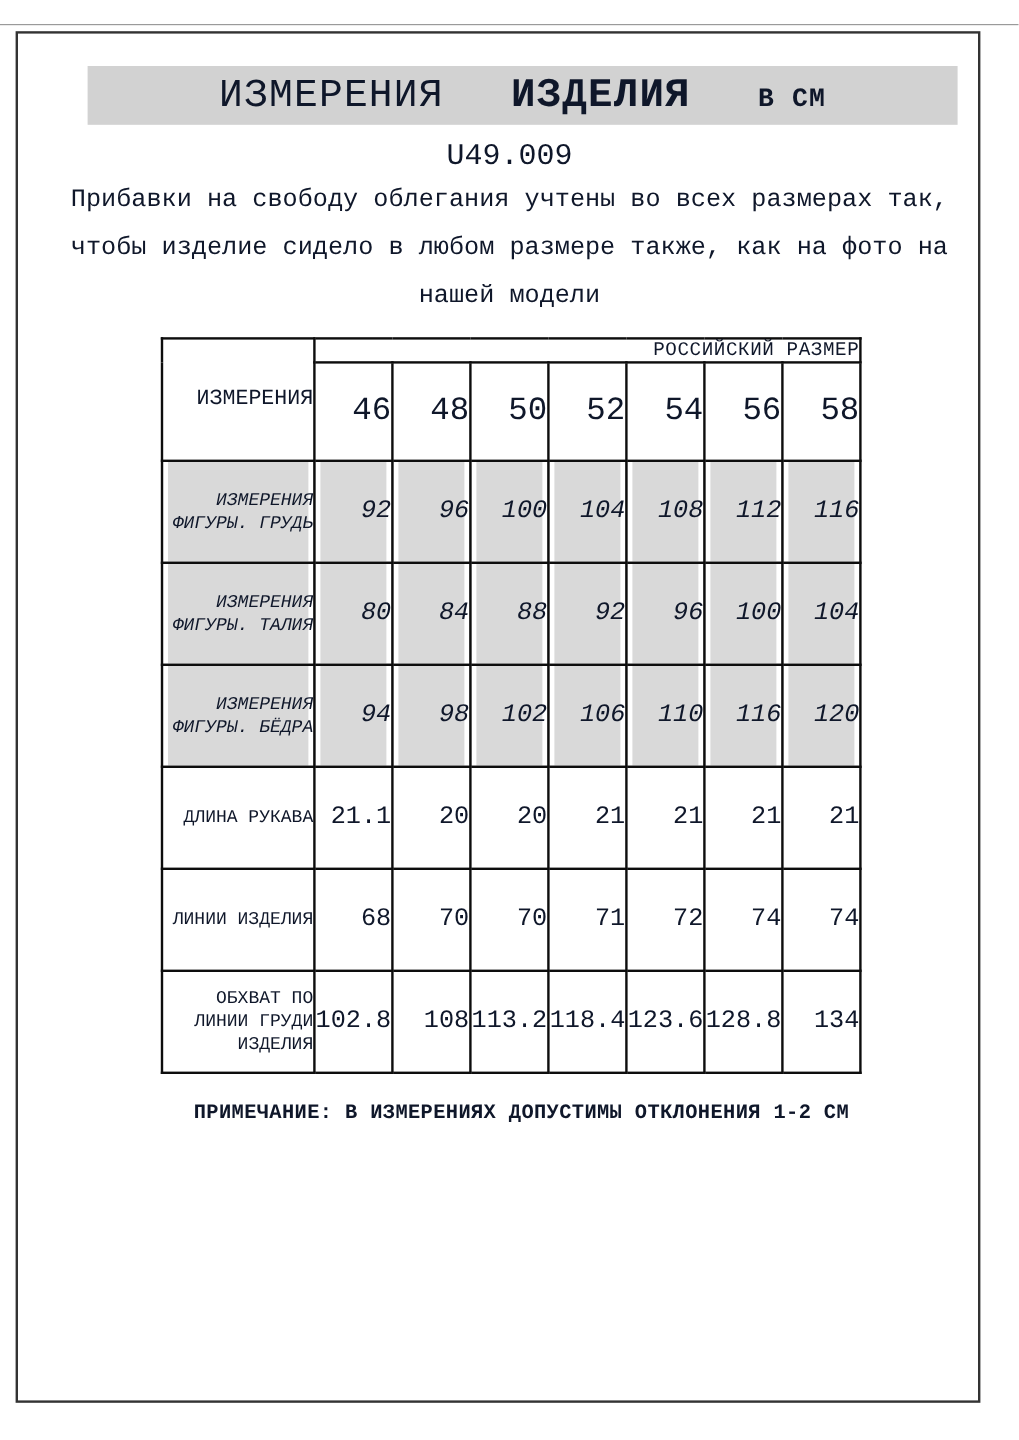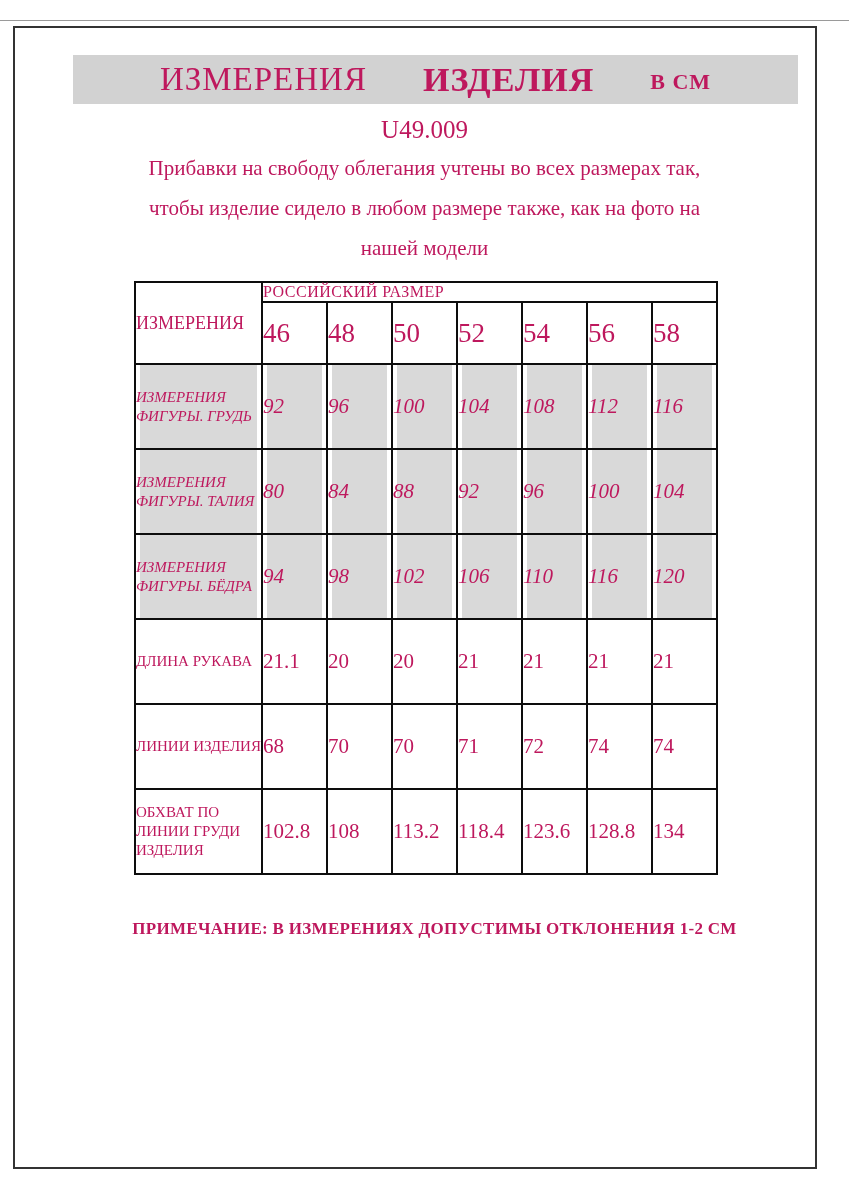--- a/index.html
+++ b/index.html
@@ -2,22 +2,22 @@
 <html style="--title_bar_bg: #d2d2d2; --shaded_cell_bg: #d9d9d9; --table_border: #0d0d0d; --frame_border: #333333; --scan_line: #9a9a9a;"><head>
 <meta charset="utf-8">
 <style>
   * { margin: 0; padding: 0; box-sizing: border-box; }
   html, body { background: #ffffff; }
   .page {
     position: relative;
     width: 849px;
     height: 1200px;
     background: #ffffff;
-    font-family: Liberation Serif, serif;
-    color: #be185d;
+    font-family: Liberation Mono, monospace;
+    color: #0f172a;
     overflow: hidden;
   }
   .scan-line {
     position: absolute;
     top: 20px; left: 0;
     width: 849px; height: 1px;
     background: var(--scan_line, #9a9a9a);
   }
   .frame {
     position: absolute;
@@ -56,28 +56,28 @@
   table.size-table {
     position: absolute;
     top: 281px; left: 134px;
     border-collapse: collapse;
     table-layout: fixed;
   }
   .size-table col.label-col { width: 127px; }
   .size-table col.size-col  { width: 65px;  }
   .size-table th, .size-table td {
     border: 2px solid var(--table_border, #0d0d0d);
-    text-align: left;
+    text-align: right;
     vertical-align: middle;
     padding: 0;
     font-weight: normal;
   }
   tr.group-header-row { height: 18px; }
   .group-header-cell { font-size: 16px; letter-spacing: 0.5px; }
-  tr.sizes-row { height: 62px; }
+  tr.sizes-row { height: 82px; }
   .corner-cell {
     font-size: 18px;
     border-bottom-width: 4px;
   }
   .size-cell {
     font-size: 27px;
     font-weight: bold;
     border-bottom-width: 4px;
   }
   tbody tr.data-row { height: 85px; }

